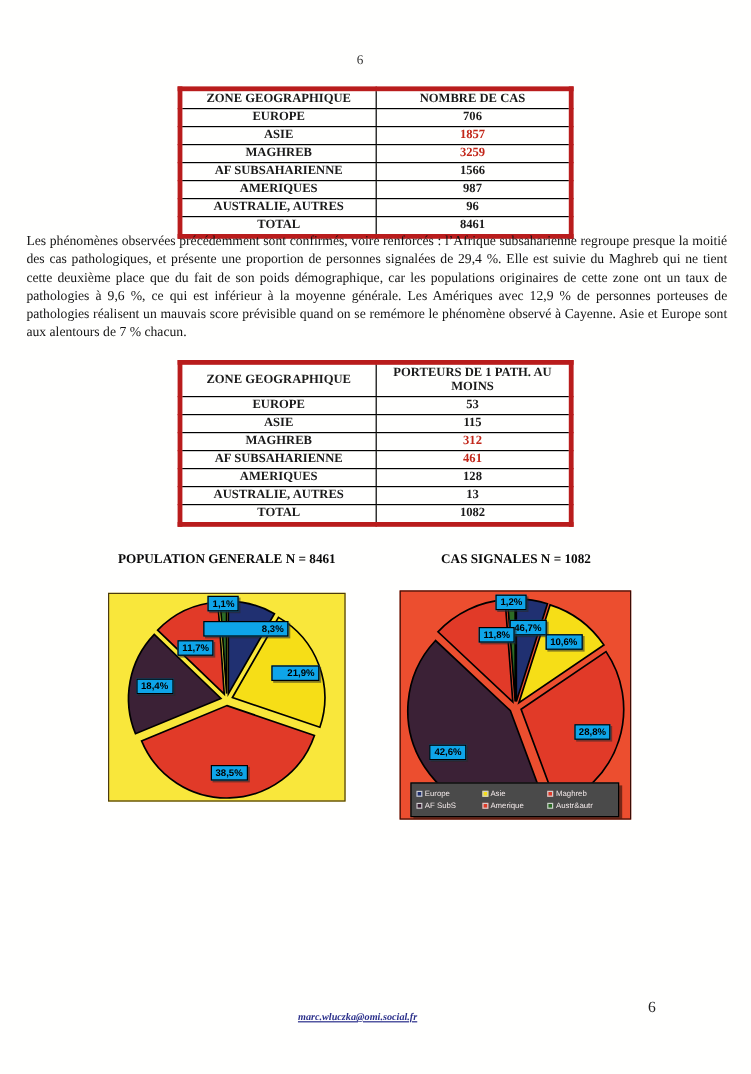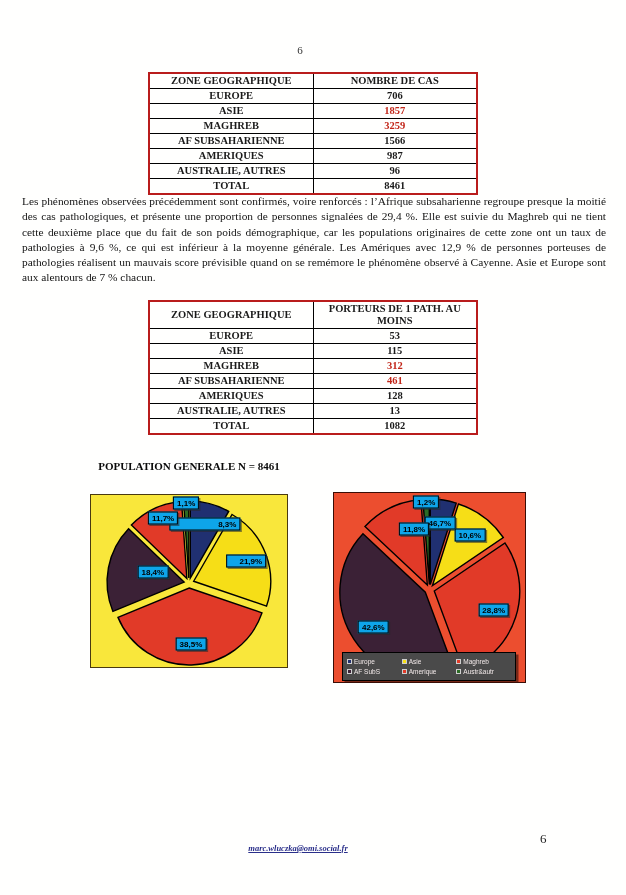--- a/index.html
+++ b/index.html
@@ -11,21 +11,21 @@
   }
   .page-num-top {
     position:absolute; top:44px; left:0; width:600px; text-align:center;
     font-size:11px; color:#333;
   }
   
   table.doc-table {
     position:absolute; left:148px; width:330px;
     border-collapse:collapse; table-layout:fixed;
     font-weight:bold; font-size:10.5px; text-align:center;
-    border:2px solid #b91c1c;
+    border:4px solid #b91c1c;
   }
   #table1 { top:72px; }
   #table2 { top:300px; }
   table.doc-table th, table.doc-table td {
     border:1px solid #000; padding:1px 4px; line-height:12px;
     height:14px; vertical-align:middle;
   }
   table.doc-table th { font-size:10.5px; }
   td.red { color:#c22619; }
   
@@ -165,36 +165,37 @@
           <td>13</td>
         </tr>
         <tr>
           <td>TOTAL</td>
           <td>1082</td>
         </tr>
       </tbody>
     </table>
 
   <div class="chart-title" id="chart-title-0">POPULATION GENERALE N = 8461</div>
+  <div class="chart-title" id="chart-title-1">CAS SIGNALES N = 1082</div>
 
   <div class="chart" id="chart0">
     <div class="plot">
         <svg width="196" height="172">
           <path d="M 99.29029784714425 83.16935496381126 L 99.29029784714425 6.169354963811259 A 77 77 0 0 1 137.6853985327006 16.424945135377 Z" fill="#203071" stroke="#000" stroke-width="1.4"></path>
           <path d="M 102.67935652776906 86.23828989728018 L 141.0744572133254 19.493880068845925 A 77 77 0 0 1 175.5588547373527 111.08942147552618 Z" fill="#f6de17" stroke="#000" stroke-width="1.4"></path>
           <path d="M 98.1572109545956 92.99752786042811 L 171.03670916417923 117.8486594386741 A 77 77 0 0 1 26.983787127142833 122.3802394554763 Z" fill="#e13a28" stroke="#000" stroke-width="1.4"></path>
           <path d="M 93.08727206538686 87.06989019977654 L 21.91384823793409 116.45260179482473 A 77 77 0 0 1 37.58049620819382 33.703254237413944 Z" fill="#3b2136" stroke="#000" stroke-width="1.4"></path>
           <path d="M 95.88334671971734 83.4701237443978 L 40.376570862524304 30.103487782035202 A 77 77 0 0 1 90.56041028591898 6.654328833964556 Z" fill="#e13a28" stroke="#000" stroke-width="1.4"></path>
           <path d="M 97.82707393594092 83.00299123711304 L 92.50413750214256 6.187196326679796 A 77 77 0 0 1 97.82707393594097 6.0029912371130365 Z" fill="#2c6b25" stroke="#000" stroke-width="1.4"></path>
         </svg>
         <div class="pct-label" style="left: 113.796px; top: 28.8632px; padding-left: 48px;">8,3%</div>
         <div class="pct-label" style="left: 155.285px; top: 66.4331px; padding-left: 12px;">21,9%</div>
         <div class="pct-label" style="left: 99.9246px; top: 149.18px;">38,5%</div>
-        <div class="pct-label" style="left: 37.8584px; top: 76.6136px; margin-left: 24px;">18,4%</div>
-        <div class="pct-label" style="left: 72.0879px; top: 23px;">11,7%</div>
+        <div class="pct-label" style="left: 37.8584px; top: 76.6136px;">18,4%</div>
+        <div class="pct-label" style="left: 72.0879px; top: 45px;">11,7%</div>
         <div class="pct-label" style="left: 95.2439px; top: 8.35767px;">1,1%</div>
       </div>
   </div>
 
   <div class="chart" id="chart1">
     <div class="plot">
         <svg width="191" height="189">
           <path d="M 96.26741525948108 91.5592435984441 L 96.26741525948108 6.059243598444098 A 85.5 85.5 0 0 1 122.2020403540617 10.087498672957508 Z" fill="#203071" stroke="#000" stroke-width="1.4"></path>
           <path d="M 98.49209543195464 92.49408375947822 L 124.42672052653523 11.022338833991626 A 85.5 85.5 0 0 1 169.25430128248814 44.504915990421004 Z" fill="#f6de17" stroke="#000" stroke-width="1.4"></path>
           <path d="M 100.26203891442226 98.02413430429476 L 171.02424476495577 50.03496653523755 A 85.5 85.5 0 0 1 130.00949924978352 178.18234413707552 Z" fill="#e13a28" stroke="#000" stroke-width="1.4"></path>

